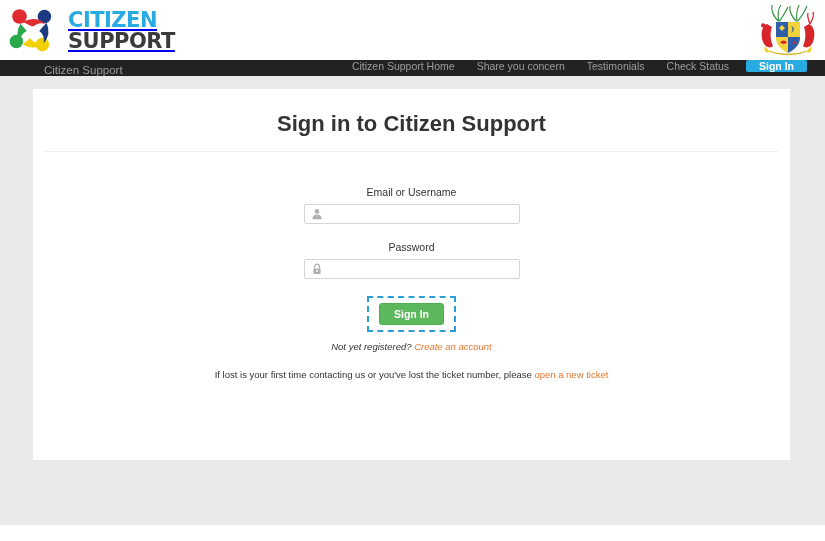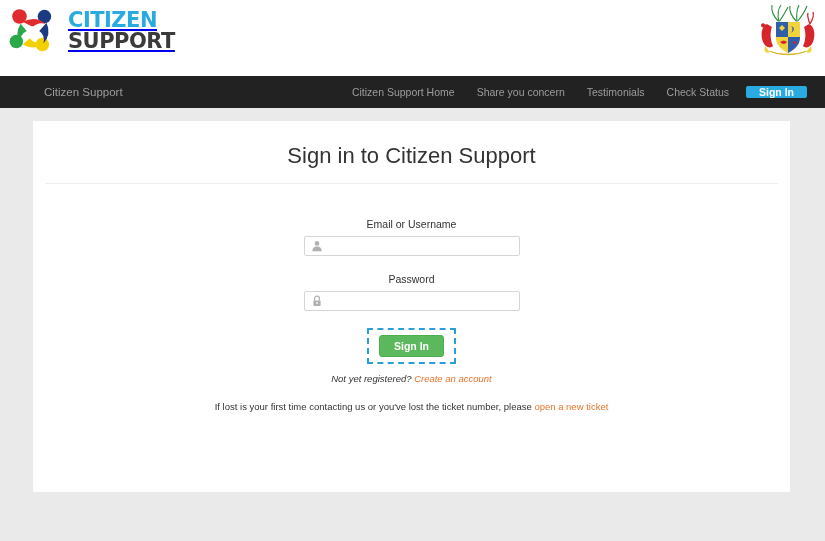--- a/index.html
+++ b/index.html
@@ -7,21 +7,21 @@
     margin: 0; padding: 0;
     width: 825px; height: 541px;
     overflow: hidden;
     background: #ffffff;
     font-family: "Liberation Sans", sans-serif;
   }
 
   
   .top-header {
     position: relative;
-    height: 76px;
+    height: 60px;
     background: #ffffff;
   }
   .brand-logo {
     position: absolute;
     left: 6px; top: 4px;
     display: flex;
     align-items: center;
     gap: 8px;
   }
   .logo-mark { width: 54px; height: 52px; display: block; }
@@ -35,24 +35,24 @@
     color: #3b3b3b; display: block; font-family: "DejaVu Sans", sans-serif;
   }
   .coat-of-arms {
     position: absolute;
     right: 6px; top: 2px;
     width: 62px; height: 56px;
   }
 
   
   .navbar {
-    height: 32px;
+    height: 16px;
     background: #222222;
     display: flex;
-    align-items: center;
+    align-items: flex-end;
     position: relative;
     gap: 48px;
   }
   .nav-brand {
     color: #9d9d9d;
     font-size: 11.5px;
     display: flex; align-items: center;
     padding-left: 44px;
     text-decoration: none;
   }
@@ -91,21 +91,21 @@
   .content-card {
     background: #ffffff;
     width: 757px;
     min-height: 371px;
     padding-top: 22px;
   }
   .page-title {
     text-align: center;
     font-size: 22px;
     color: #333333;
-    font-weight: normal;
+    font-weight: bold;
     margin: 0 0 14px 0;
     font-family: "Liberation Sans", sans-serif;
   }
   .title-divider {
     border: none;
     border-top: 1px solid #eeeeee;
     margin: 0 12px 34px 12px;
   }
 
   

